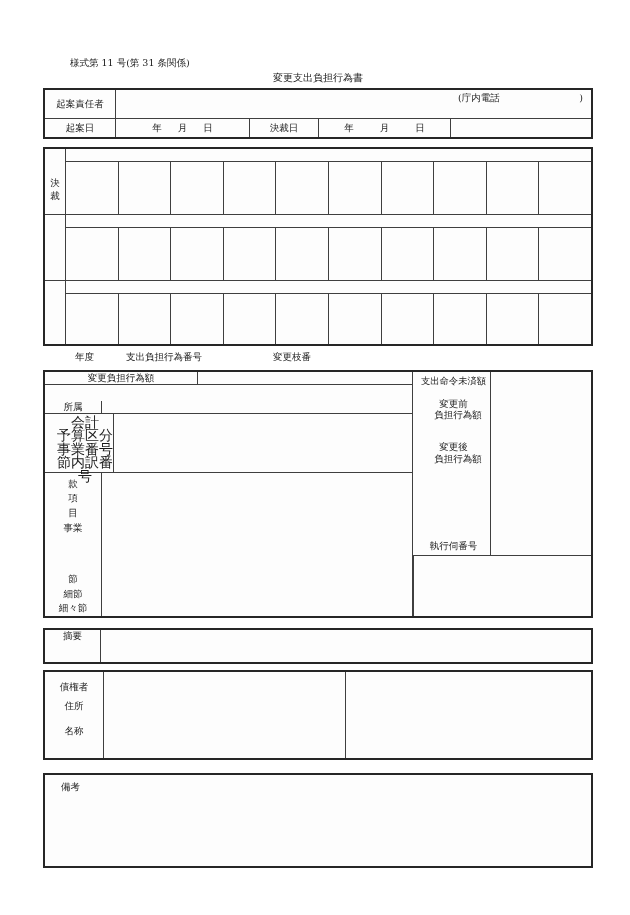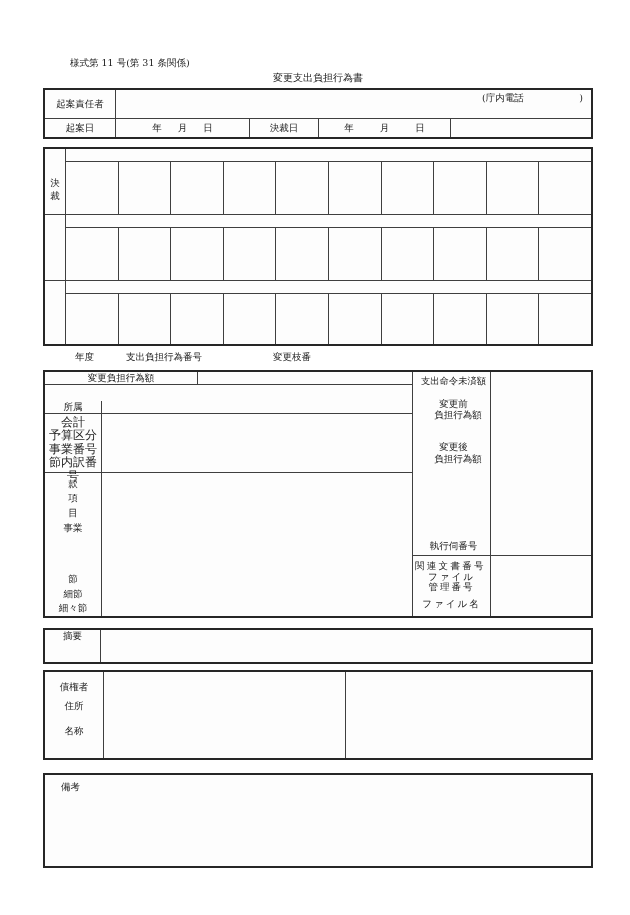--- a/index.html
+++ b/index.html
@@ -22,21 +22,21 @@
     position:absolute;
     left:43px; width:550px;
     border:2px solid #262626;
     box-sizing:border-box;
     background:#fdfdfd;
   }
   .ctr { text-align:center; }
 
   
   .top-table { top:88px; height:51px; display:flex; flex-direction:column; }
-  .tt-r1 { height:28px; border-bottom:1px solid #3f3f3f; display:flex;gap:24px; }
+  .tt-r1 { height:28px; border-bottom:1px solid #3f3f3f; display:flex; }
   .tt-r2 { flex:1; display:flex; }
   .tt-label { width:70px; border-right:1px solid #3f3f3f; display:flex; align-items:center; justify-content:center; }
   .tt-val { flex:1; position:relative; }
   .phone-open { position:absolute; left:342px; top:2px; }
   .phone-close { position:absolute; right:8px; top:2px; }
   .tt-c-datelbl { width:70px; border-right:1px solid #3f3f3f; display:flex; align-items:center; justify-content:center; }
   .tt-c-date1 { width:133px; border-right:1px solid #3f3f3f; }
   .tt-c-seal { width:68px; border-right:1px solid #3f3f3f; display:flex; align-items:center; justify-content:center; }
   .tt-c-date2 { width:131px; border-right:1px solid #3f3f3f; }
   .tt-c-rest { flex:1; }
@@ -64,21 +64,21 @@
   .main-table { top:370px; height:248px; display:flex; }
   .mt-left { width:367px; display:flex; flex-direction:column; }
   .mt-r1 { height:18px; border-bottom:1px solid #3f3f3f; display:flex; }
   .mt-r1-label { width:152px; border-right:1px solid #3f3f3f; display:flex; align-items:center; justify-content:center; }
   .mt-r1-val { flex:1; }
   .mt-r2 { height:15px; border-bottom:1px solid #3f3f3f; display:flex;margin-top:16px; }
   .mt-lab { width:56px; border-right:1px solid #3f3f3f; text-align:center; }
   .mt-r2 .mt-lab { display:flex; align-items:center; justify-content:center; }
   .mt-val { flex:1; }
   .mt-r3 { height:58px; border-bottom:1px solid #3f3f3f; display:flex; }
-  .mt-r3 .mt-lab { padding-top:2px; line-height:13.5px; font-size:12px; }
+  .mt-r3 .mt-lab { padding-top:2px; line-height:13.5px; font-size:14px;padding-left:12px; }
   .mt-r4 { flex:1; display:flex; }
   .mt-r4 .mt-lab { padding-top:4px; line-height:14.6px; }
   .mt-sec2 { margin-top:37px; }
   .mt-right { flex:1; border-left:1px solid #3f3f3f; display:flex; flex-direction:column; }
   .mtr-top { flex:1; display:flex;text-align:center; }
   .mtr-labels { width:77px; display:flex; flex-direction:column; padding:3px 0 3px 4px; box-sizing:border-box; }
   .mtr-val { flex:1; border-left:1px solid #3f3f3f; }
   .mtr-mt11 { margin-top:11px; }
   .mtr-mt8 { margin-top:20px; }
   .mtr-indent { padding-left:9px; }
@@ -250,26 +250,20 @@
           <div class="mtr-mt11">変更前</div>
           <div class="mtr-indent">負担行為額</div>
           <div class="mtr-mt8">変更後</div>
           <div class="mtr-indent">負担行為額</div>
           <div class="mtr-spacer"></div>
           <div>執行伺番号</div>
         </div>
         <div class="mtr-val"></div>
       </div>
       <div class="mtr-bottom">
-        <div class="mtr-blabels">
-          <div class="ls25">関連文書番号</div>
-          <div class="ls2c">ファイル</div>
-          <div class="ls2c">管理番号</div>
-          <div class="ls2c mt6">ファイル名</div>
-        </div>
         <div class="mtr-val"></div>
       </div>
     </div>
   </div>
 
   <div class="box summary-box">
     <div class="sum-lab">摘要</div>
     <div class="sum-val"></div>
   </div>
 

